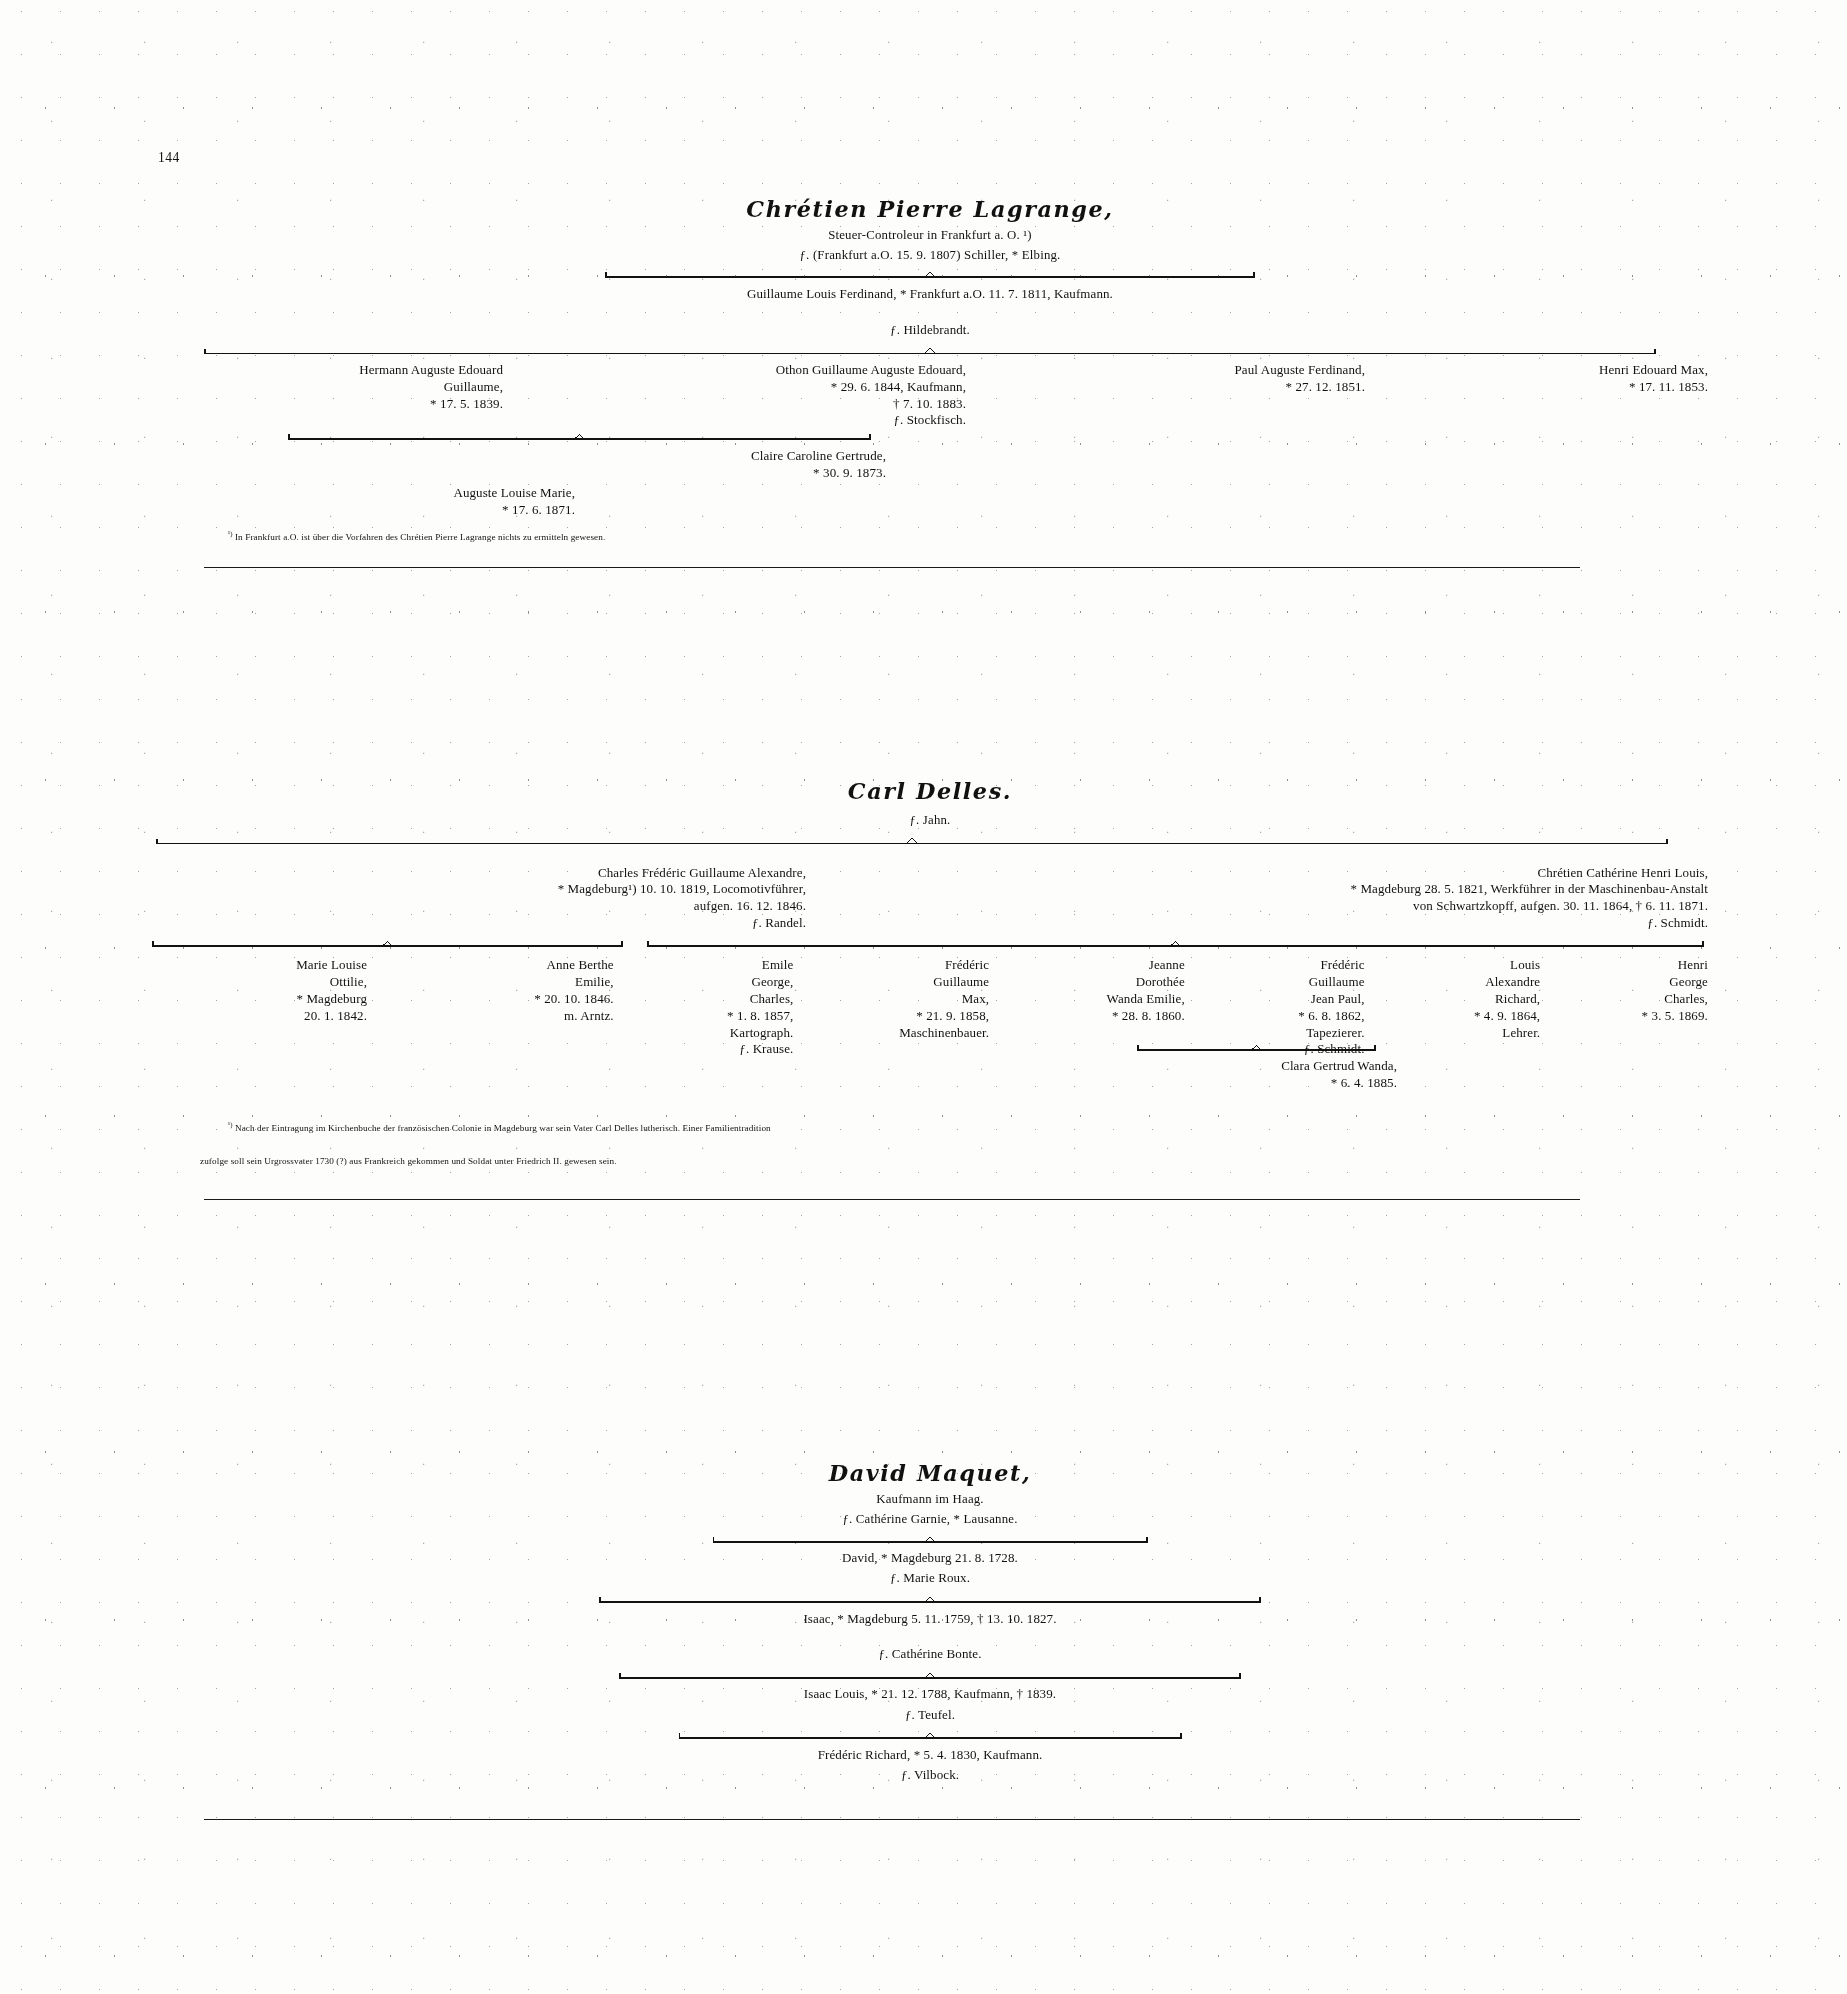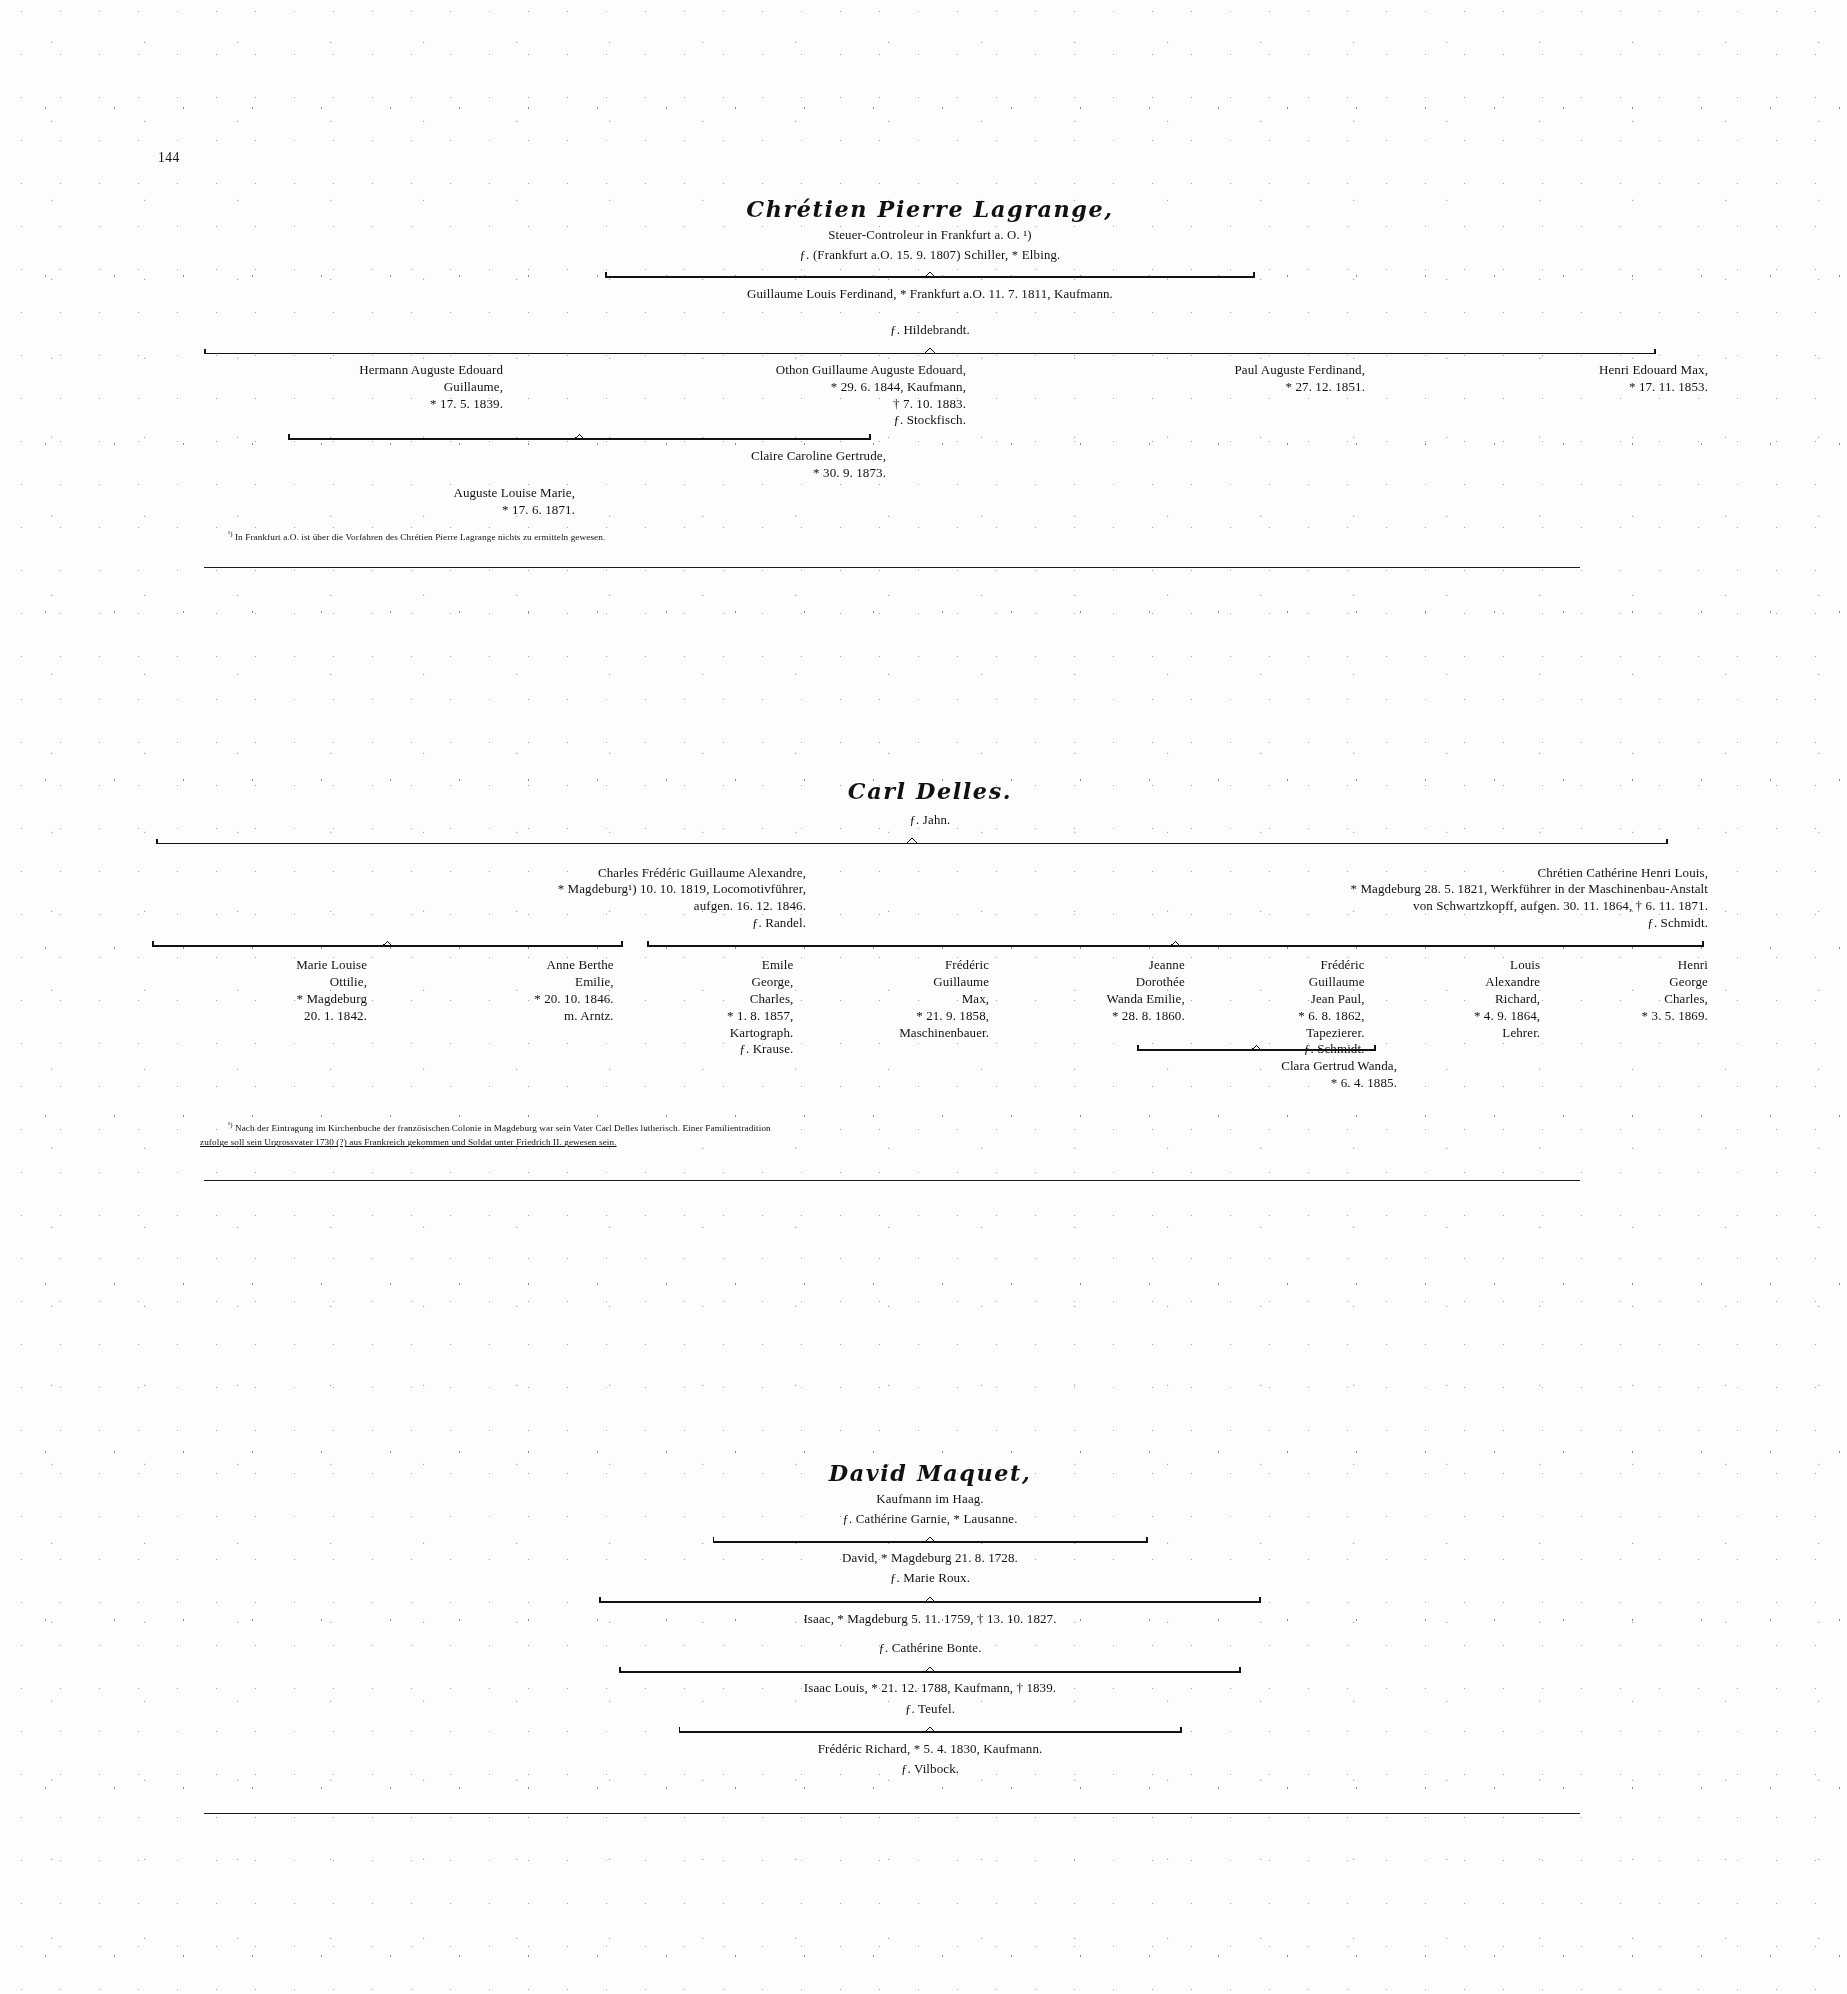--- a/index.html
+++ b/index.html
@@ -267,21 +267,21 @@
       <div class="col" style="width:279px;margin-left:966px;margin-top:1.6px;">
         <div>Clara Gertrud Wanda,</div>
         <div>* 6. 4. 1885.</div>
       </div>
 
       <div class="fnote" style="margin-left:76px;width:1365px;margin-top:28px;">
         <div style="text-indent:0;">
           <span class="sup">¹)</span>
           <span>Nach der Eintragung im Kirchenbuche der französischen Colonie in Magdeburg war sein Vater Carl Delles lutherisch.  Einer Familientradition</span>
         </div>
-        <div style="margin-left:-28px;margin-top:1px;text-decoration:underline;">
+        <div style="margin-left:-28px;margin-top:20px;">
           <span>zufolge soll sein Urgrossvater 1730 (?) aus Frankreich gekommen und Soldat unter Friedrich II. gewesen sein.</span>
         </div>
       </div>
 
       <div class="divider" style="width:1376px;margin-left:52px;margin-top:30px;"></div>
     </div>
 
     <div class="sect" style="position:absolute;left:0;top:1460px;width:1556px;">
       <div class="sect-title">David Maquet,</div>
       <div class="sect-sub">Kaufmann im Haag.</div>
@@ -292,21 +292,21 @@
           <span class="apex"></span>
         </div>
       <div class="line">David,  * Magdeburg 21. 8. 1728.</div>
       <div class="line" style="margin-top:3.2px;">ƒ. Marie Roux.</div>
 
       <div class="brace" style="width:662px;margin-top:9.6px;">
           <span class="bar"></span>
           <span class="apex"></span>
         </div>
       <div class="line">Isaac,  * Magdeburg 5. 11. 1759,  † 13. 10. 1827.</div>
-      <div class="line" style="margin-top:13px;">ƒ. Cathérine Bonte.</div>
+      <div class="line" style="margin-top:19px;">ƒ. Cathérine Bonte.</div>
 
       <div class="brace" style="width:622px;margin-top:9.6px;">
           <span class="bar"></span>
           <span class="apex"></span>
         </div>
       <div class="line">Isaac Louis,  * 21. 12. 1788,  Kaufmann,  † 1839.</div>
       <div class="line" style="margin-top:3.2px;">ƒ. Teufel.</div>
 
       <div class="brace" style="width:503px;margin-top:9.6px;">
           <span class="bar"></span>

